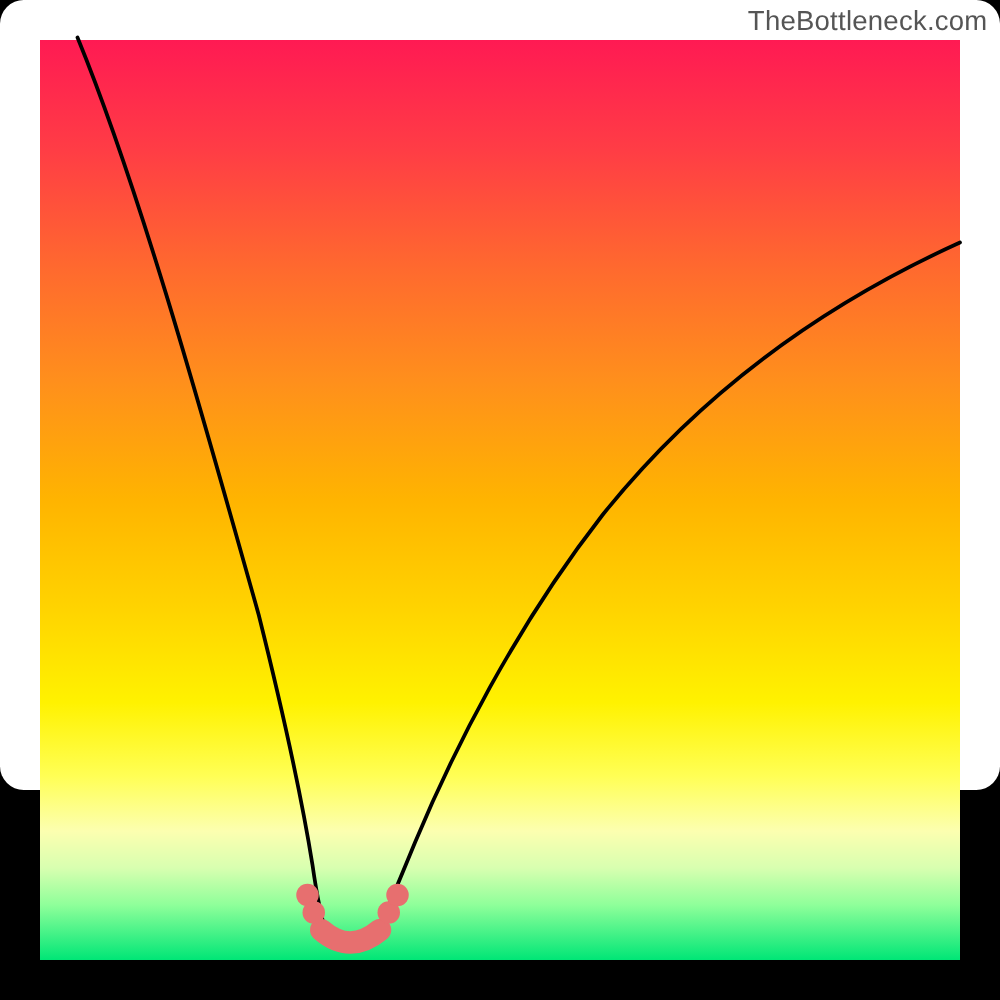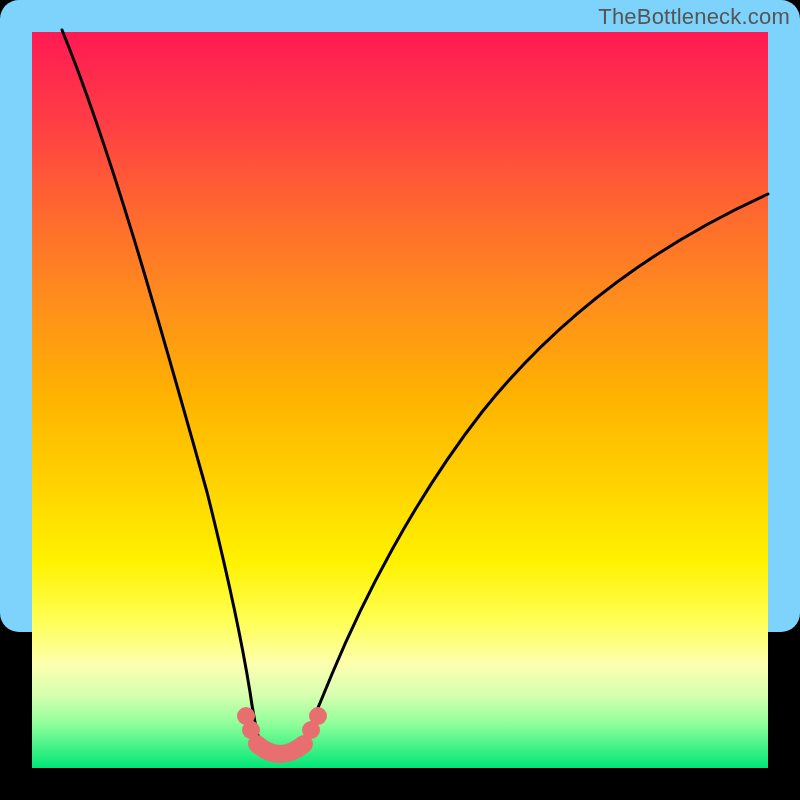--- a/index.html
+++ b/index.html
@@ -10,21 +10,21 @@
     background: #000;
     overflow: hidden;
     font-family: Arial, Helvetica, sans-serif;
   }
   .frame {
     position: absolute;
     left: 0;
     top: 0;
     width: 800px;
     height: 632px;
-    background: #7dd3fc;
+    background: #ffffff;
     border-radius: 19px;
   }
   .plot {
     position: absolute;
     left: 32px;
     top: 32px;
     width: 736px;
     height: 736px;
     background: linear-gradient(
       to bottom,

